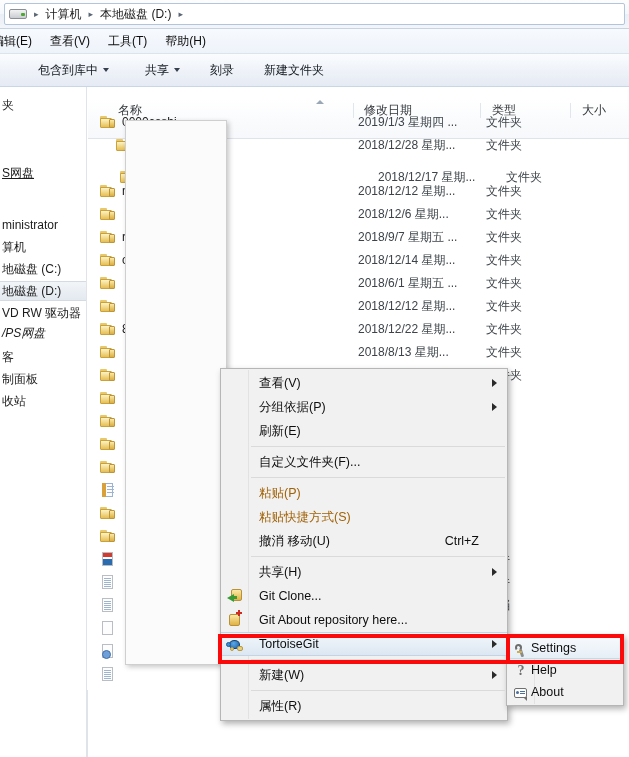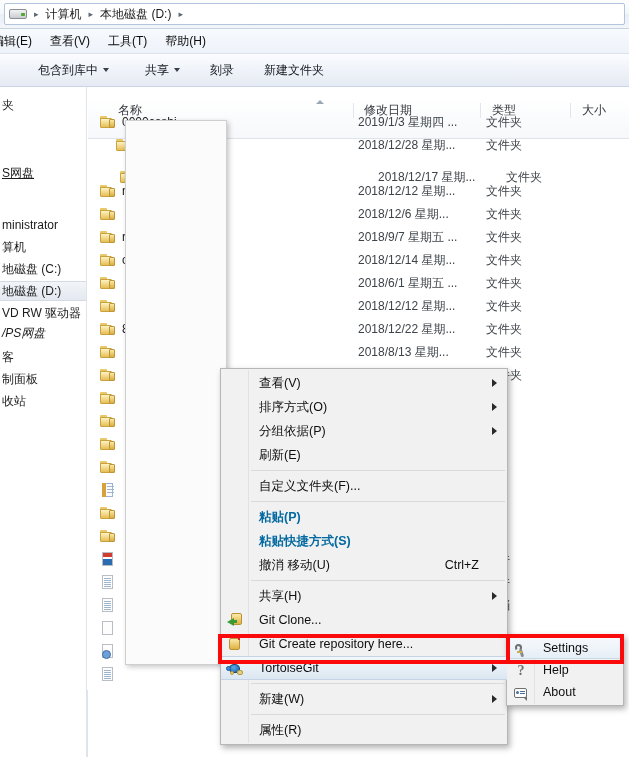--- a/index.html
+++ b/index.html
@@ -183,21 +183,21 @@
   }
   .ctx-gutter {
     position: absolute; left: 1px; top: 1px; bottom: 1px; width: 27px;
     background: #f1f1f1; border-right: 1px solid #e2e2e2;
   }
   .ctx-item {
     position: relative; height: 24px; display: flex; align-items: center;
     padding-left: 38px; font-size: 12.5px; color: #0e0e0e; white-space: nowrap;
     z-index: 2;
   }
-  .ctx-item.disabled { color: #0369a1; font-weight: bold; }
+  .ctx-item.disabled { color: #a16207; }
   .ctx-item.highlight {
     background: linear-gradient(to bottom, #f3f7fb, #dce7f2);
     border-top: 1px solid #c5d4e4; border-bottom: 1px solid #c5d4e4;
   }
   .ctx-sep { height: 1px; margin: 3px 2px 3px 30px; background: #dadada; position: relative; z-index:2; }
   .ctx-accel {
     position: absolute; right: 28px; font-size: 12.5px; color: #0e0e0e;
   }
   .ctx-arrow {
     position: absolute; right: 10px;
@@ -250,21 +250,21 @@
      border-left:4px solid transparent; border-top:4px solid #6f6f6f; }
 
   
   .submenu {
     position: absolute; left: 506px; top: 634px; width: 118px;
     background: #f1f1f1; border: 1px solid #b6b6b6;
     box-shadow: 2px 3px 6px rgba(0,0,0,0.3);
     padding: 2px 0;
   }
   .submenu .ctx-gutter { width: 27px; }
-  .submenu .ctx-item { padding-left: 36px; height: 22px; }
+  .submenu .ctx-item { padding-left: 24px; height: 22px; }
   .submenu .ctx-item.highlight {
     background: linear-gradient(to bottom, #f6f9fc, #e6eef6);
     border-top: 1px solid #c9d8e7; border-bottom: 1px solid #c9d8e7;
   }
 
   
   .redbox {
     position: absolute; border: 4px solid #fa0a0a; pointer-events: none; z-index: 50;
   }
   #red-tortoisegit { left: 218px; top: 634px; width: 292px; height: 30px; }
@@ -524,24 +524,20 @@
   <div class="float-panel"></div>
 
   <div class="ctxmenu">
     <div class="ctx-gutter"></div>
     <div id="ctx-items">
         <div class="ctx-item">
           <span>查看(V)</span>
           <span class="ctx-arrow"></span>
         </div>
         <div class="ctx-item">
-          <span>排序方式(O)</span>
-          <span class="ctx-arrow"></span>
-        </div>
-        <div class="ctx-item">
           <span>分组依据(P)</span>
           <span class="ctx-arrow"></span>
         </div>
         <div class="ctx-item">
           <span>刷新(E)</span>
         </div>
         <div class="ctx-sep"></div>
         <div class="ctx-item">
           <span>自定义文件夹(F)...</span>
         </div>
@@ -560,21 +556,21 @@
         <div class="ctx-item">
           <span>共享(H)</span>
           <span class="ctx-arrow"></span>
         </div>
         <div class="ctx-item">
           <span class="ctx-ico"><span class="ico-clone"><span class="fold"></span><span class="arrbar"></span><span class="arr"></span></span></span>
           <span>Git Clone...</span>
         </div>
         <div class="ctx-item">
           <span class="ctx-ico"><span class="ico-create"><span class="fold"></span><span class="plus1"></span><span class="plus2"></span></span></span>
-          <span>Git Create repository here...</span>
+          <span>Git About repository here...</span>
         </div>
         <div class="ctx-item highlight">
           <span class="ctx-ico"><span class="ico-turtle"><span class="shell"></span><span class="head"></span><span class="leg"></span><span class="leg2"></span></span></span>
           <span>TortoiseGit</span>
           <span class="ctx-arrow"></span>
         </div>
         <div class="ctx-sep"></div>
         <div class="ctx-item">
           <span>新建(W)</span>
           <span class="ctx-arrow"></span>

